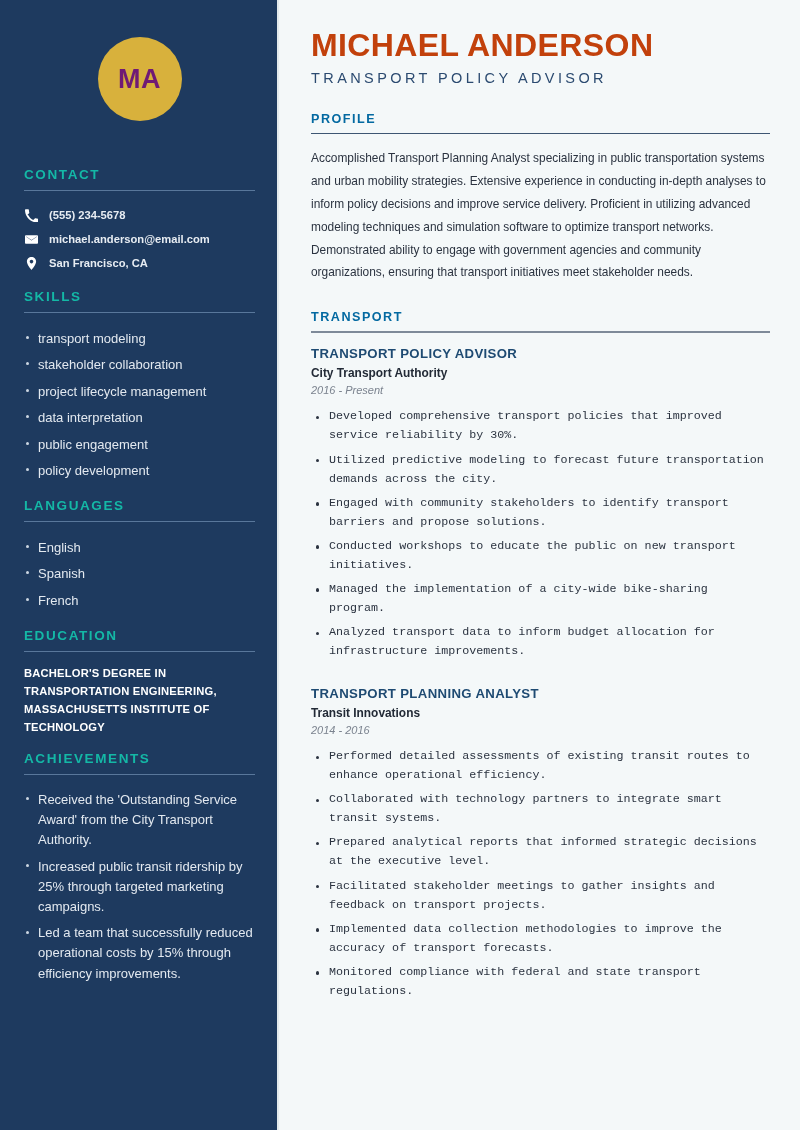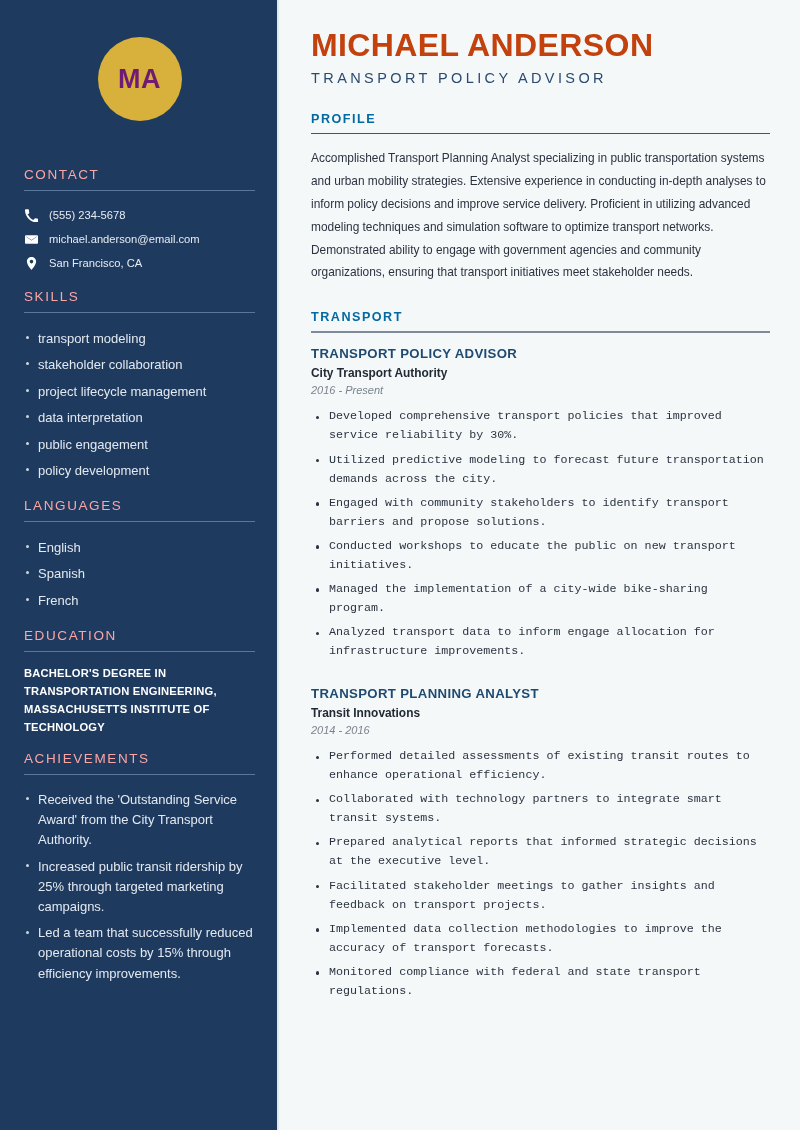--- a/index.html
+++ b/index.html
@@ -60,43 +60,44 @@
     font-size: 27px;
     font-weight: bold;
     letter-spacing: 0.5px;
   }
 
   .side-section { margin-top: 14px; }
   .side-section.first { margin-top: 36px; }
 
   .side-heading {
     font-size: 13.5px;
-    font-weight: normal;
+    font-weight: bold;
     letter-spacing: 1.6px;
-    color: #fca5a5;
+    color: #14b8a6;
     padding-bottom: 8px;
   }
 
   .side-rule {
     height: 1px;
     background: #5b7characters;
     background: #59779b;
     margin-bottom: 12px;
   }
 
   .contact-list { list-style: none; }
 
   .contact-item {
     display: flex;
     align-items: center;
     gap: 11px;
     font-size: 11.2px;
     color: #e7ecf2;
     padding: 4.5px 0;
     line-height: 1.35;
+    font-weight: bold;
   }
 
   .contact-item .ico {
     width: 14px;
     min-width: 14px;
     display: flex;
     align-items: center;
     justify-content: center;
   }
   .contact-item .ico svg { display: block; fill: #ffffff; }
@@ -327,21 +328,21 @@
       <div class="job">
         <div class="job-title">TRANSPORT POLICY ADVISOR</div>
         <div class="job-company">City Transport Authority</div>
         <div class="job-dates">2016 - Present</div>
         <ul class="job-bullets">
           <li>Developed comprehensive transport policies that improved service reliability by 30%.</li>
           <li>Utilized predictive modeling to forecast future transportation demands across the city.</li>
           <li>Engaged with community stakeholders to identify transport barriers and propose solutions.</li>
           <li>Conducted workshops to educate the public on new transport initiatives.</li>
           <li>Managed the implementation of a city-wide bike-sharing program.</li>
-          <li>Analyzed transport data to inform engage allocation for infrastructure improvements.</li>
+          <li>Analyzed transport data to inform budget allocation for infrastructure improvements.</li>
         </ul>
       </div>
 
       <div class="job">
         <div class="job-title">TRANSPORT PLANNING ANALYST</div>
         <div class="job-company">Transit Innovations</div>
         <div class="job-dates">2014 - 2016</div>
         <ul class="job-bullets">
           <li>Performed detailed assessments of existing transit routes to enhance operational efficiency.</li>
           <li>Collaborated with technology partners to integrate smart transit systems.</li>

